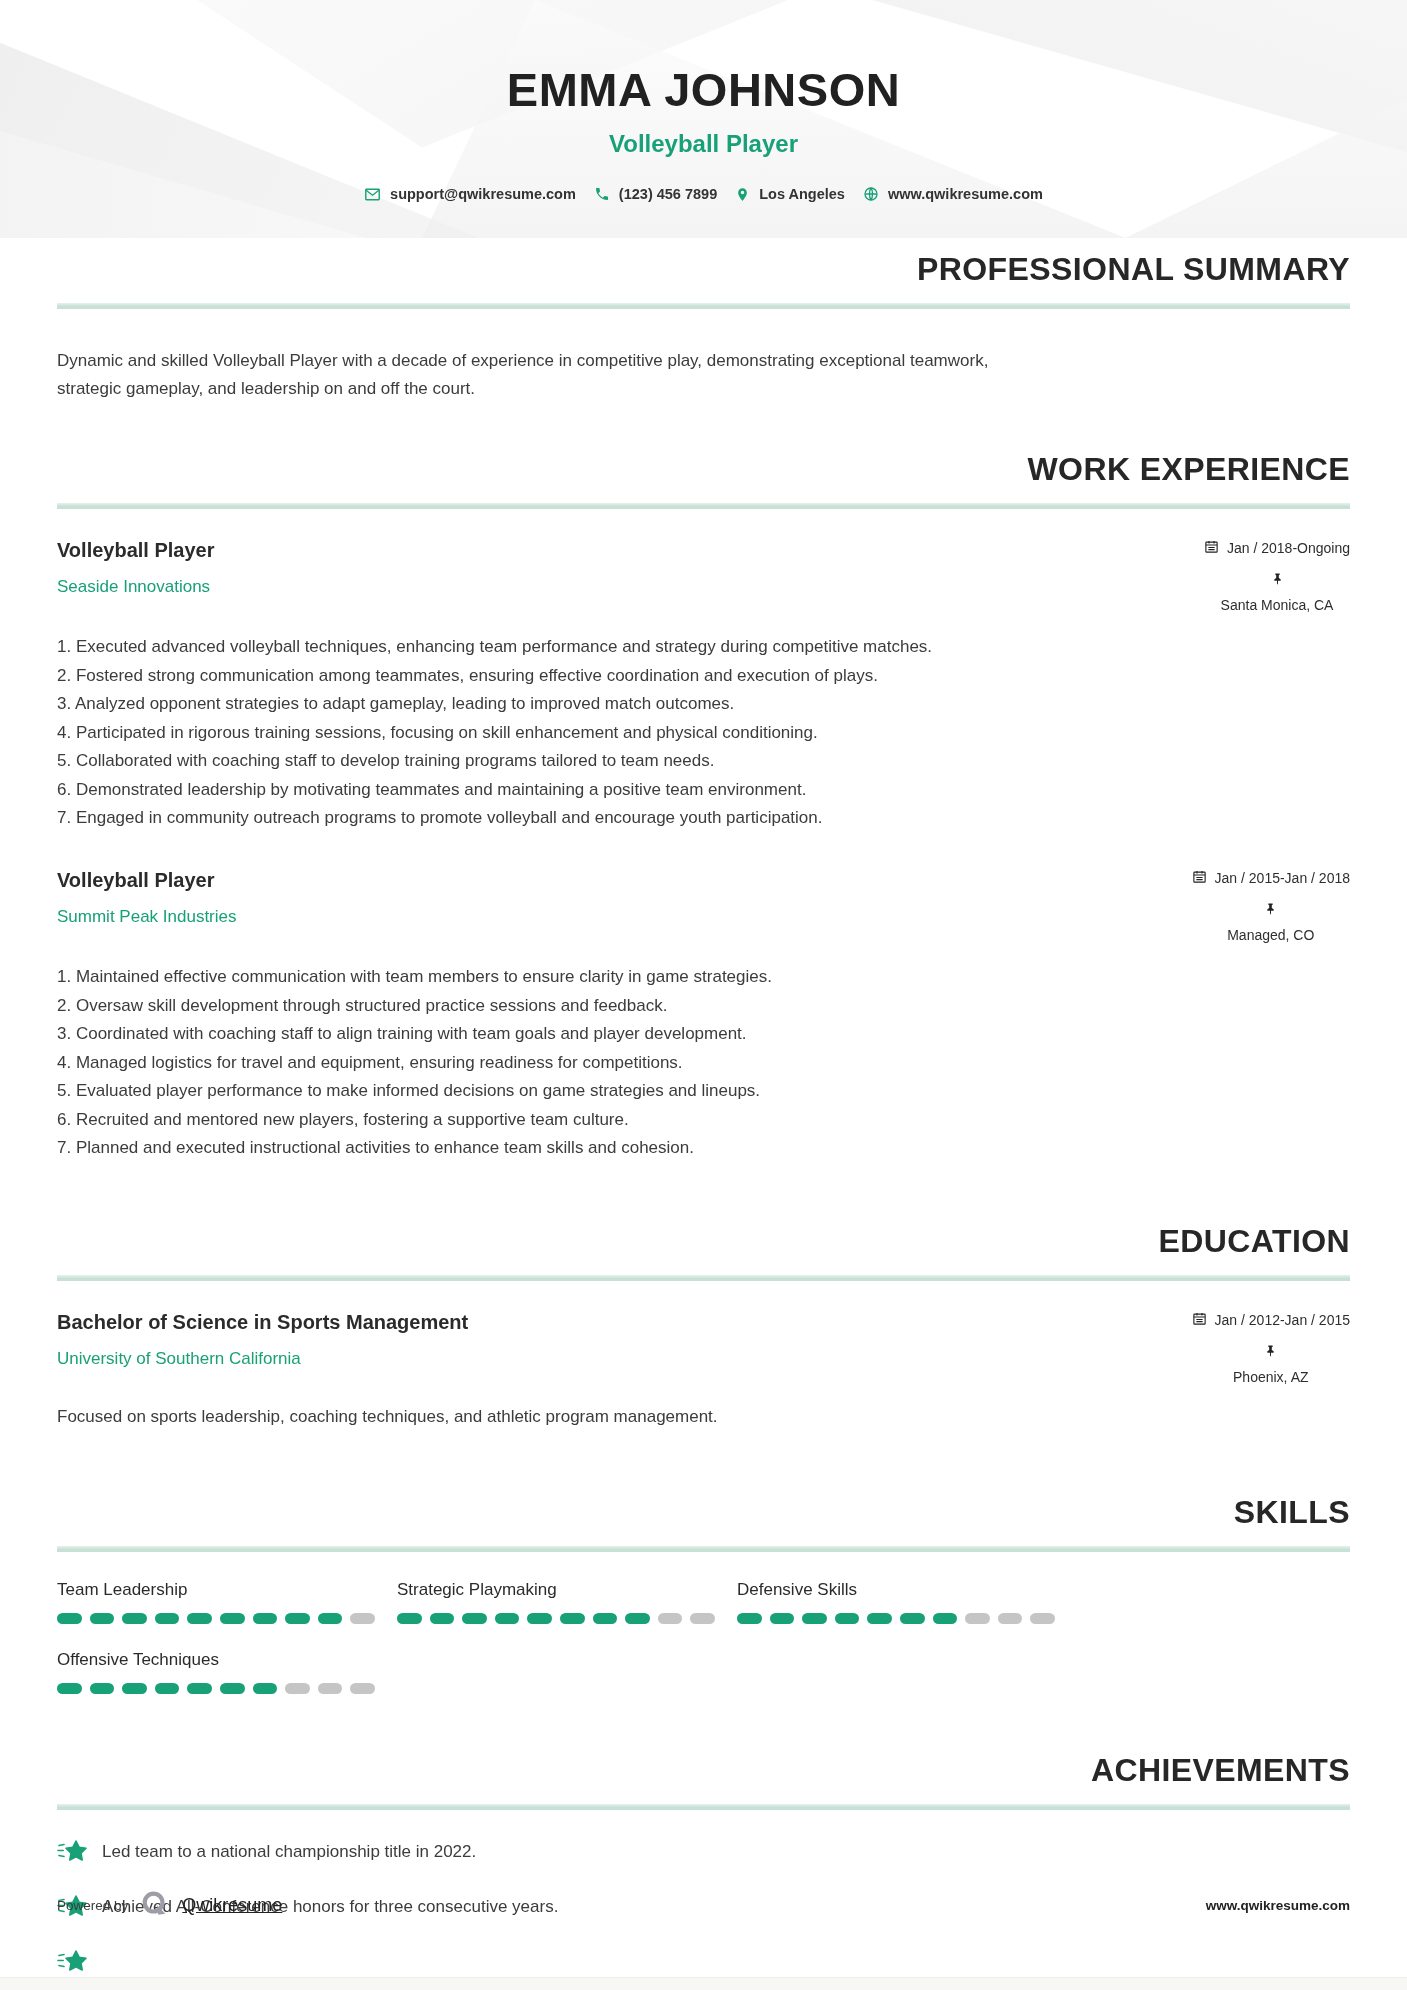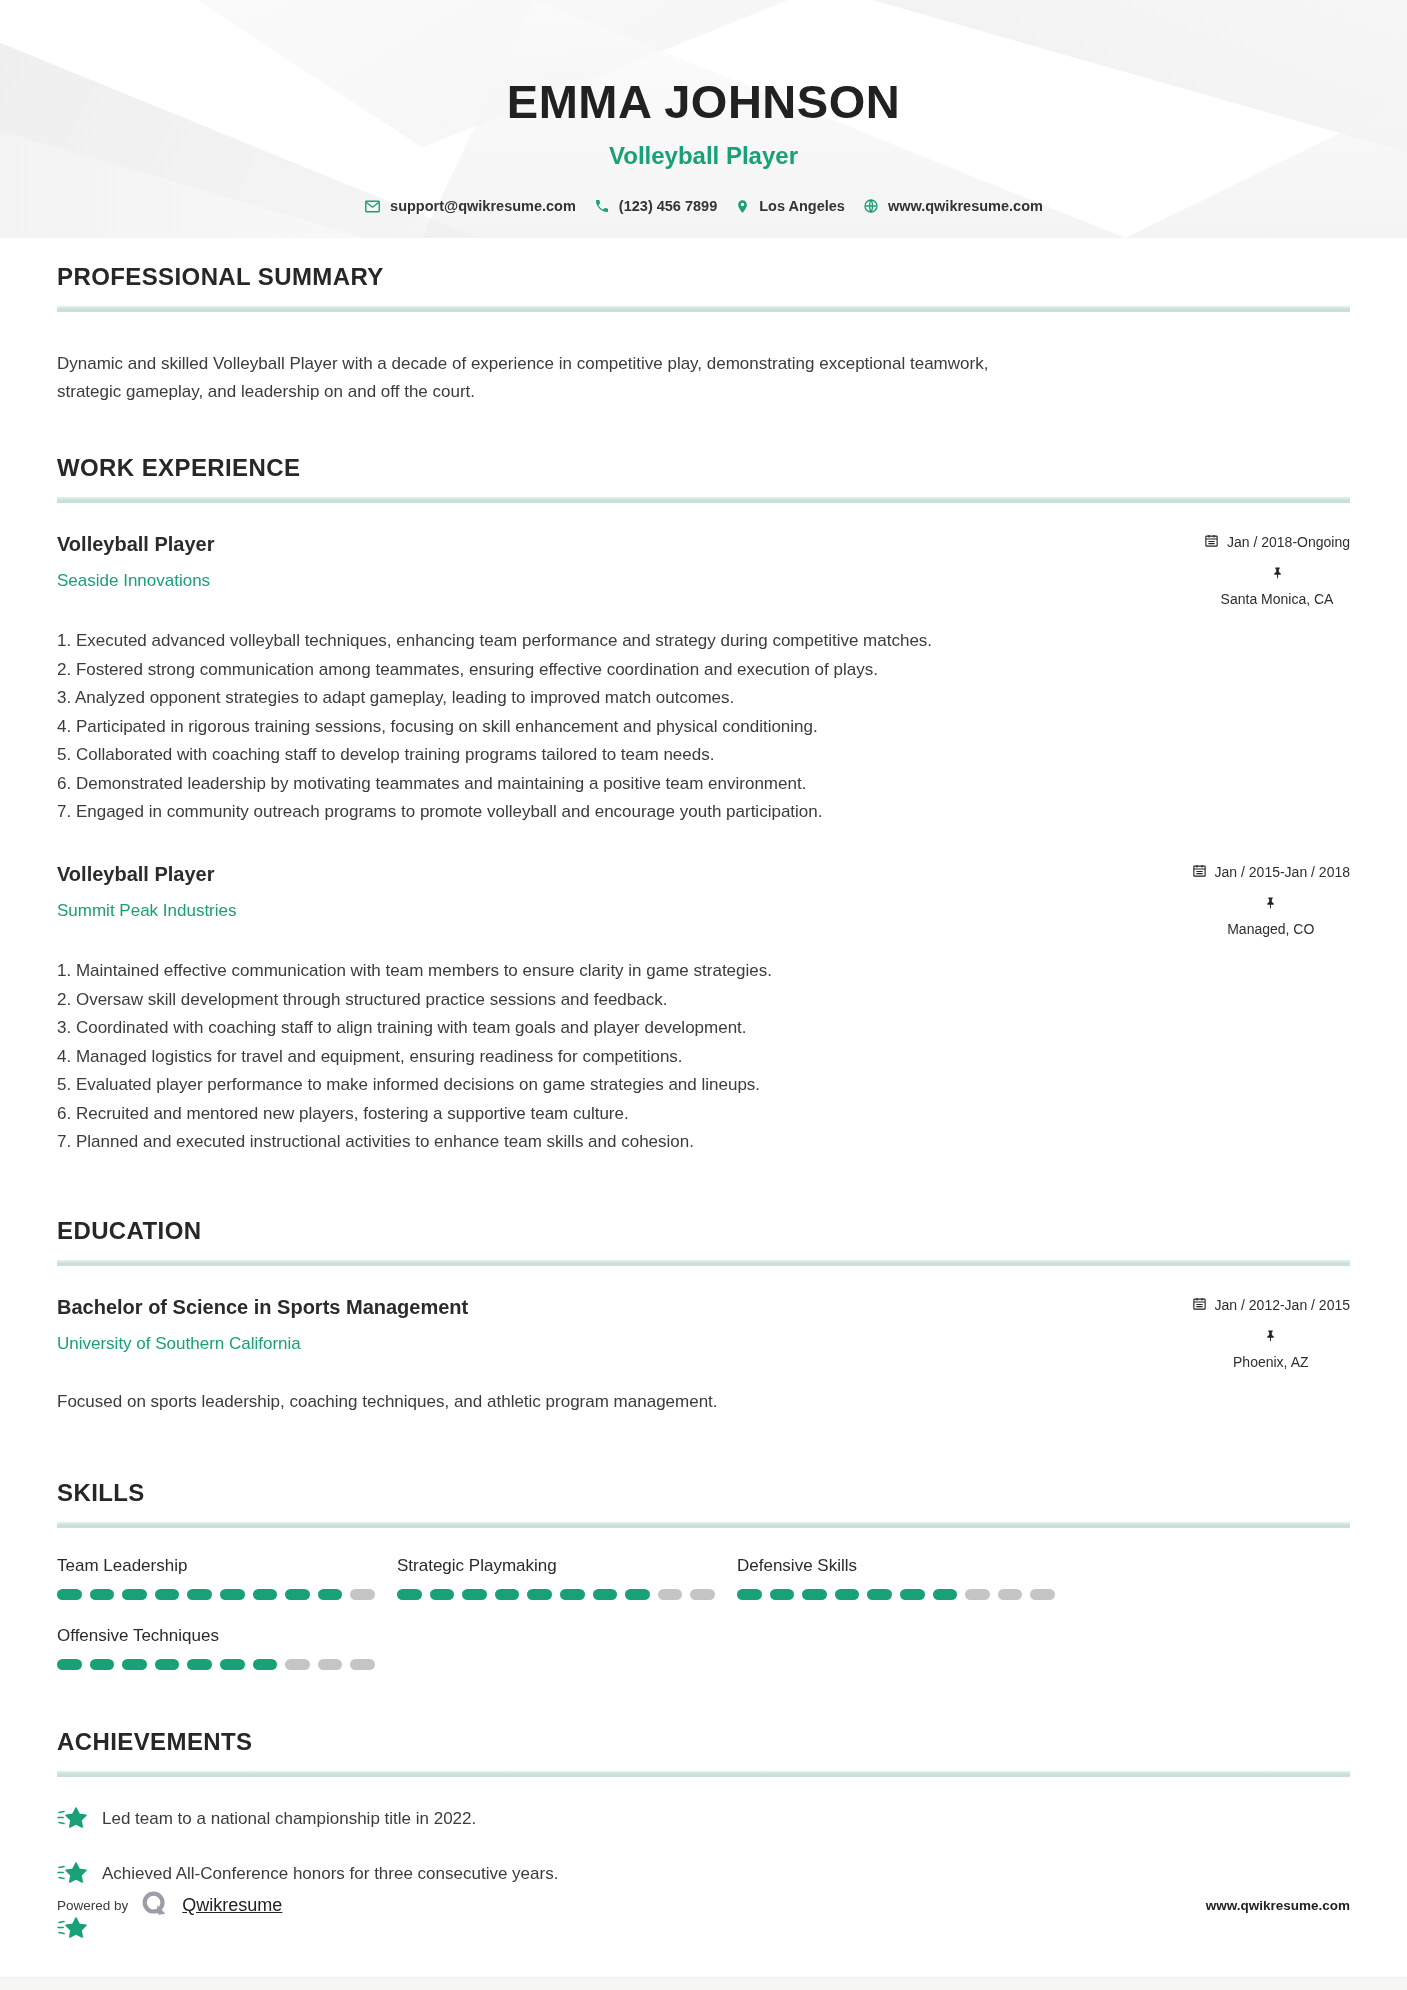--- a/index.html
+++ b/index.html
@@ -14,33 +14,33 @@
   }
   
   .header-bg{position:absolute;top:0;left:0;width:100%;height:238px;overflow:hidden;pointer-events:none;}
   .header-bg .shape{position:absolute;inset:0;}
   .s1{background:linear-gradient(115deg,#efefef 0%,#fafafa 70%);clip-path:polygon(0 18%,34% 100%,0 100%);}
   .s2{background:linear-gradient(150deg,#fbfbfb 0%,#f1f1f1 100%);clip-path:polygon(14% 0,56% 0,30% 62%);}
   .s3{background:linear-gradient(200deg,#f6f6f6 0%,#ececec 90%);clip-path:polygon(62% 0,100% 0,100% 64%);}
   .s4{background:linear-gradient(180deg,#fcfcfc 0%,#eeeeee 100%);clip-path:polygon(38% 0,80% 100%,100% 42%,100% 100%,30% 100%);opacity:.65;}
   .s5{background:linear-gradient(90deg,#f4f4f4,#ffffff 60%);clip-path:polygon(0 55%,26% 100%,0 100%);opacity:.8;}
 
-  .content{position:relative;padding:12px 57px;}
+  .content{position:relative;padding:0 57px;}
 
   
   .hdr{position:relative;text-align:center;padding-top:64px;}
   .name{font-size:47px;line-height:1.1;font-weight:bold;color:#212121;letter-spacing:.5px;margin:0;}
   .role{margin-top:14px;font-size:24px;font-weight:bold;color:var(--accent);}
   .contact{margin-top:28px;display:flex;justify-content:center;align-items:center;gap:18px;font-size:14.5px;font-weight:bold;color:#333;}
   .citem{display:flex;align-items:center;gap:9px;cursor:default;}
   .citem svg{display:block;}
 
   
   .section{margin-top:48px;}
-  .sec-title{text-align:left;font-size:24px;font-weight:bold;color:#272727;letter-spacing:.4px;margin:0;}
+  .sec-title{text-align:right;font-size:32px;font-weight:bold;color:#272727;letter-spacing:.4px;margin:0;}
   .divider{height:6px;background:linear-gradient(180deg,#e7f3ed 0%,#c8e0d5 55%);margin-top:15px;}
 
   .summary-text{margin:38px 0 0 0;max-width:935px;font-size:17px;line-height:1.66;color:#3c3c3c;}
 
   .job{margin-top:30px;}
   .job + .job{margin-top:36px;}
   .job-head{display:flex;justify-content:space-between;align-items:flex-start;}
   .job-title{font-size:20px;font-weight:bold;color:#2b2b2b;}
   .company{margin-top:15px;font-size:17px;color:var(--accent);}
   .meta{text-align:right;font-size:14px;color:#2e2e2e;white-space:nowrap;}

